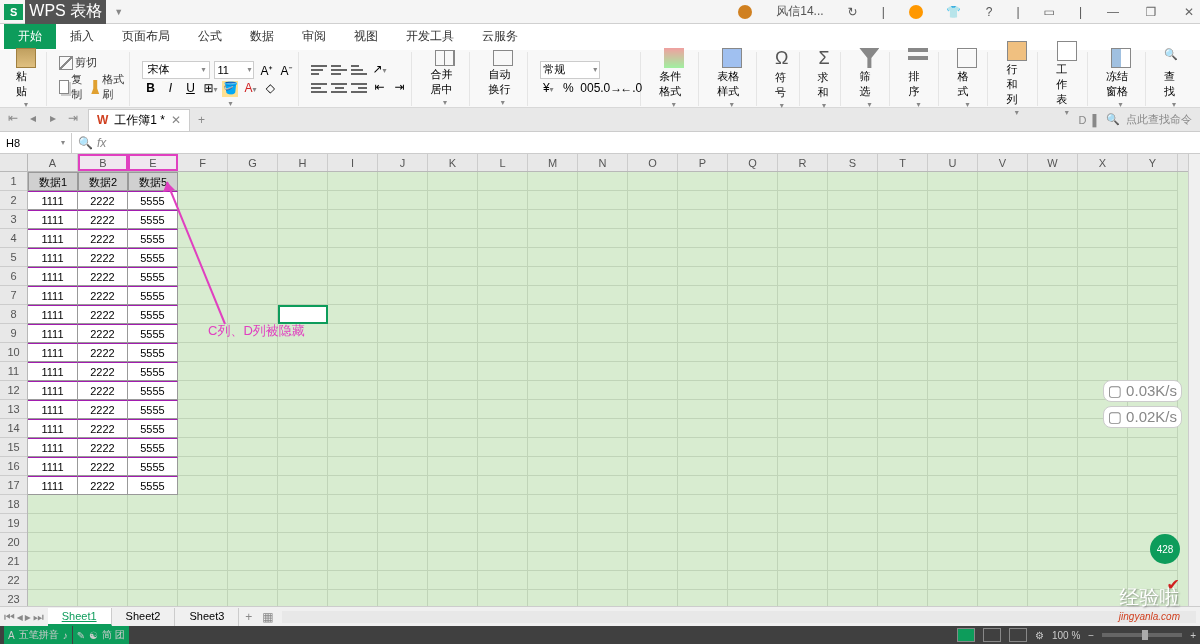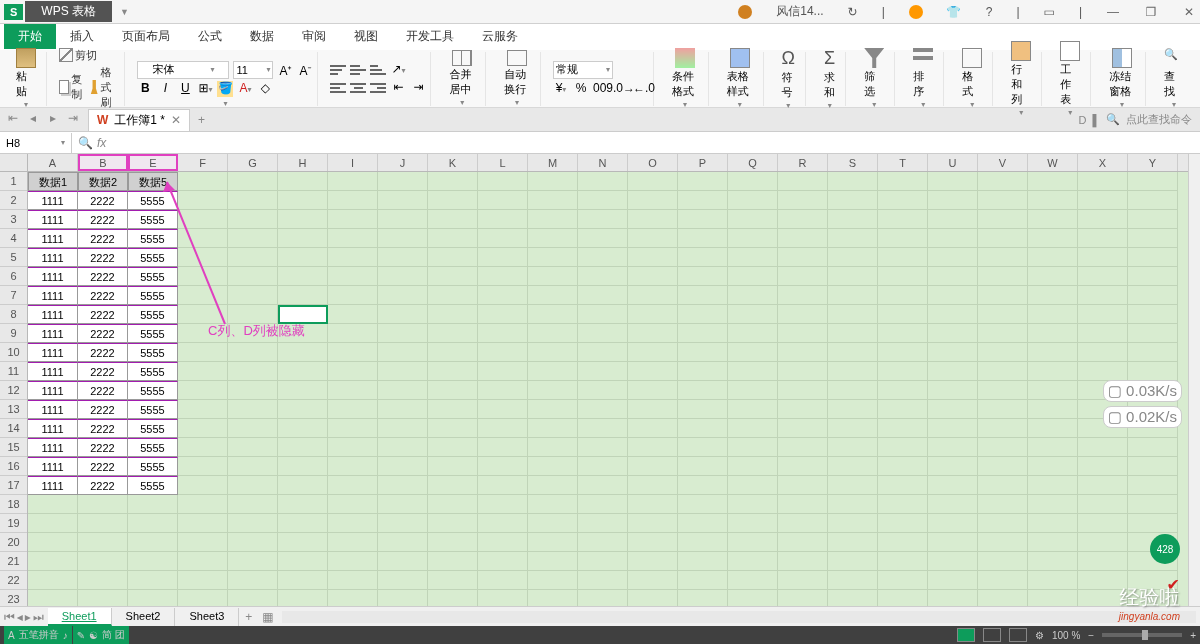--- a/index.html
+++ b/index.html
@@ -1,20 +1,20 @@
 <!DOCTYPE html>
 <html><head>
 <meta charset="utf-8">
 <style>
 * { margin: 0; padding: 0; box-sizing: border-box; font-family: "Microsoft YaHei", Arial, sans-serif; }
 body { width: 1200px; height: 644px; background: #fff; overflow: hidden; position: relative; font-size: 12px; }
 
 .title-bar { height: 24px; background: #f5f5f5; display: flex; align-items: center; padding: 0 4px; border-bottom: 1px solid #d0d0d0; }
 .wps-logo { background: #0d9c5b; color: #fff; font-size: 11px; padding: 2px 6px; font-weight: bold; margin-right: 2px; }
-.wps-title { background: #535353; color: #fff; font-size: 12px; padding: 2px 16px; }
+.wps-title { background: #535353; color: #fff; font-size: 16px; padding: 2px 4px; }
 .title-tab { display: inline-flex; align-items: center; padding: 0 4px; margin-left: 2px; }
 .title-dd { color: #888; font-size: 9px; margin-left: 2px; }
 .title-right { margin-left: auto; display: flex; align-items: center; gap: 24px; color: #555; }
 .user-ico { width: 14px; height: 14px; border-radius: 50%; background: #d08020; }
 .title-ico { width: 14px; height: 14px; display: inline-block; }
 .orange-circ { background: #ff9800; border-radius: 50%; }
 .blue-ico { color: #1e88e5; }
 .win-btn { width: 14px; text-align: center; color: #666; }
 
 .menu-bar { height: 26px; background: #fff; display: flex; align-items: flex-end; padding-left: 4px; border-bottom: 1px solid transparent; }
@@ -25,21 +25,21 @@
 .rib-group { display: flex; flex-direction: column; gap: 2px; padding: 0 4px; border-right: 1px solid #e5e5e5; height: 54px; justify-content: center; }
 .rib-row { display: flex; align-items: center; gap: 4px; }
 .rib-big { display: flex; flex-direction: column; align-items: center; justify-content: center; gap: 1px; padding: 2px 6px; font-size: 11px; }
 .big-ico { width: 20px; height: 20px; }
 .paste-ico { background: linear-gradient(#c0a060, #e0c080); border: 1px solid #a08040; }
 .small-btn { display: flex; align-items: center; gap: 2px; font-size: 11px; color: #333; }
 .sm-ico { width: 14px; height: 14px; display: inline-block; }
 .cut-ico { background: linear-gradient(135deg, transparent 45%, #888 45%, #888 55%, transparent 55%); border: 1px solid #888; }
 .copy-ico { border: 1px solid #888; background: #fff; box-shadow: 2px 2px 0 #ccc; }
 .brush-ico { background: #e0a030; clip-path: polygon(30% 0, 70% 0, 70% 60%, 90% 100%, 10% 100%, 30% 60%); }
-.font-sel { width: 92px; height: 18px; border: 1px solid #ccc; font-size: 11px; padding: 0 14px; background: #fff; display: flex; align-items: center; justify-content: space-between; }
+.font-sel { width: 68px; height: 18px; border: 1px solid #ccc; font-size: 11px; padding: 0 4px; background: #fff; display: flex; align-items: center; justify-content: space-between; }
 .size-sel { width: 40px; height: 18px; border: 1px solid #ccc; font-size: 11px; padding: 0 2px; background: #fff; display: flex; align-items: center; justify-content: space-between; }
 .fmt-btn { width: 16px; height: 16px; text-align: center; font-size: 12px; }
 .align-ico { width: 16px; height: 14px; display: inline-flex; flex-direction: column; gap: 2px; justify-content: center; }
 .al-line { height: 2px; background: #666; }
 .merge-ico { width: 20px; height: 16px; border: 1px solid #888; display: flex; }
 .merge-ico div { flex: 1; border-right: 1px solid #888; }
 .wrap-ico { width: 20px; height: 16px; border: 1px solid #888; position: relative; }
 .numfmt-sel { width: 60px; height: 18px; border: 1px solid #ccc; font-size: 11px; padding: 0 2px; display: flex; align-items: center; justify-content: space-between; background: #fff; }
 .sigma-ico { font-size: 18px; color: #555; }
 .dd-arrow { font-size: 8px; color: #888; }
@@ -241,21 +241,21 @@
       </div>
   </div>
   <div class="rib-group">
     <div class="numfmt-sel">
         <span>常规</span>
         <span class="dd-arrow">▾</span>
       </div>
     <div class="rib-row">
       <span class="fmt-btn">¥<span class="dd-arrow">▾</span></span>
       <span class="fmt-btn">%</span>
-      <span class="fmt-btn">009</span>
+      <span class="fmt-btn">005</span>
       <span class="fmt-btn">.0→</span>
       <span class="fmt-btn">←.0</span>
     </div>
   </div>
   <div class="rib-group">
     <div class="rib-big">
         <div class="big-ico" style="background:linear-gradient(#f0a0a0,#a0f0a0)"></div>
         <span>条件格式</span>
         <span class="dd-arrow">▾</span>
       </div>

